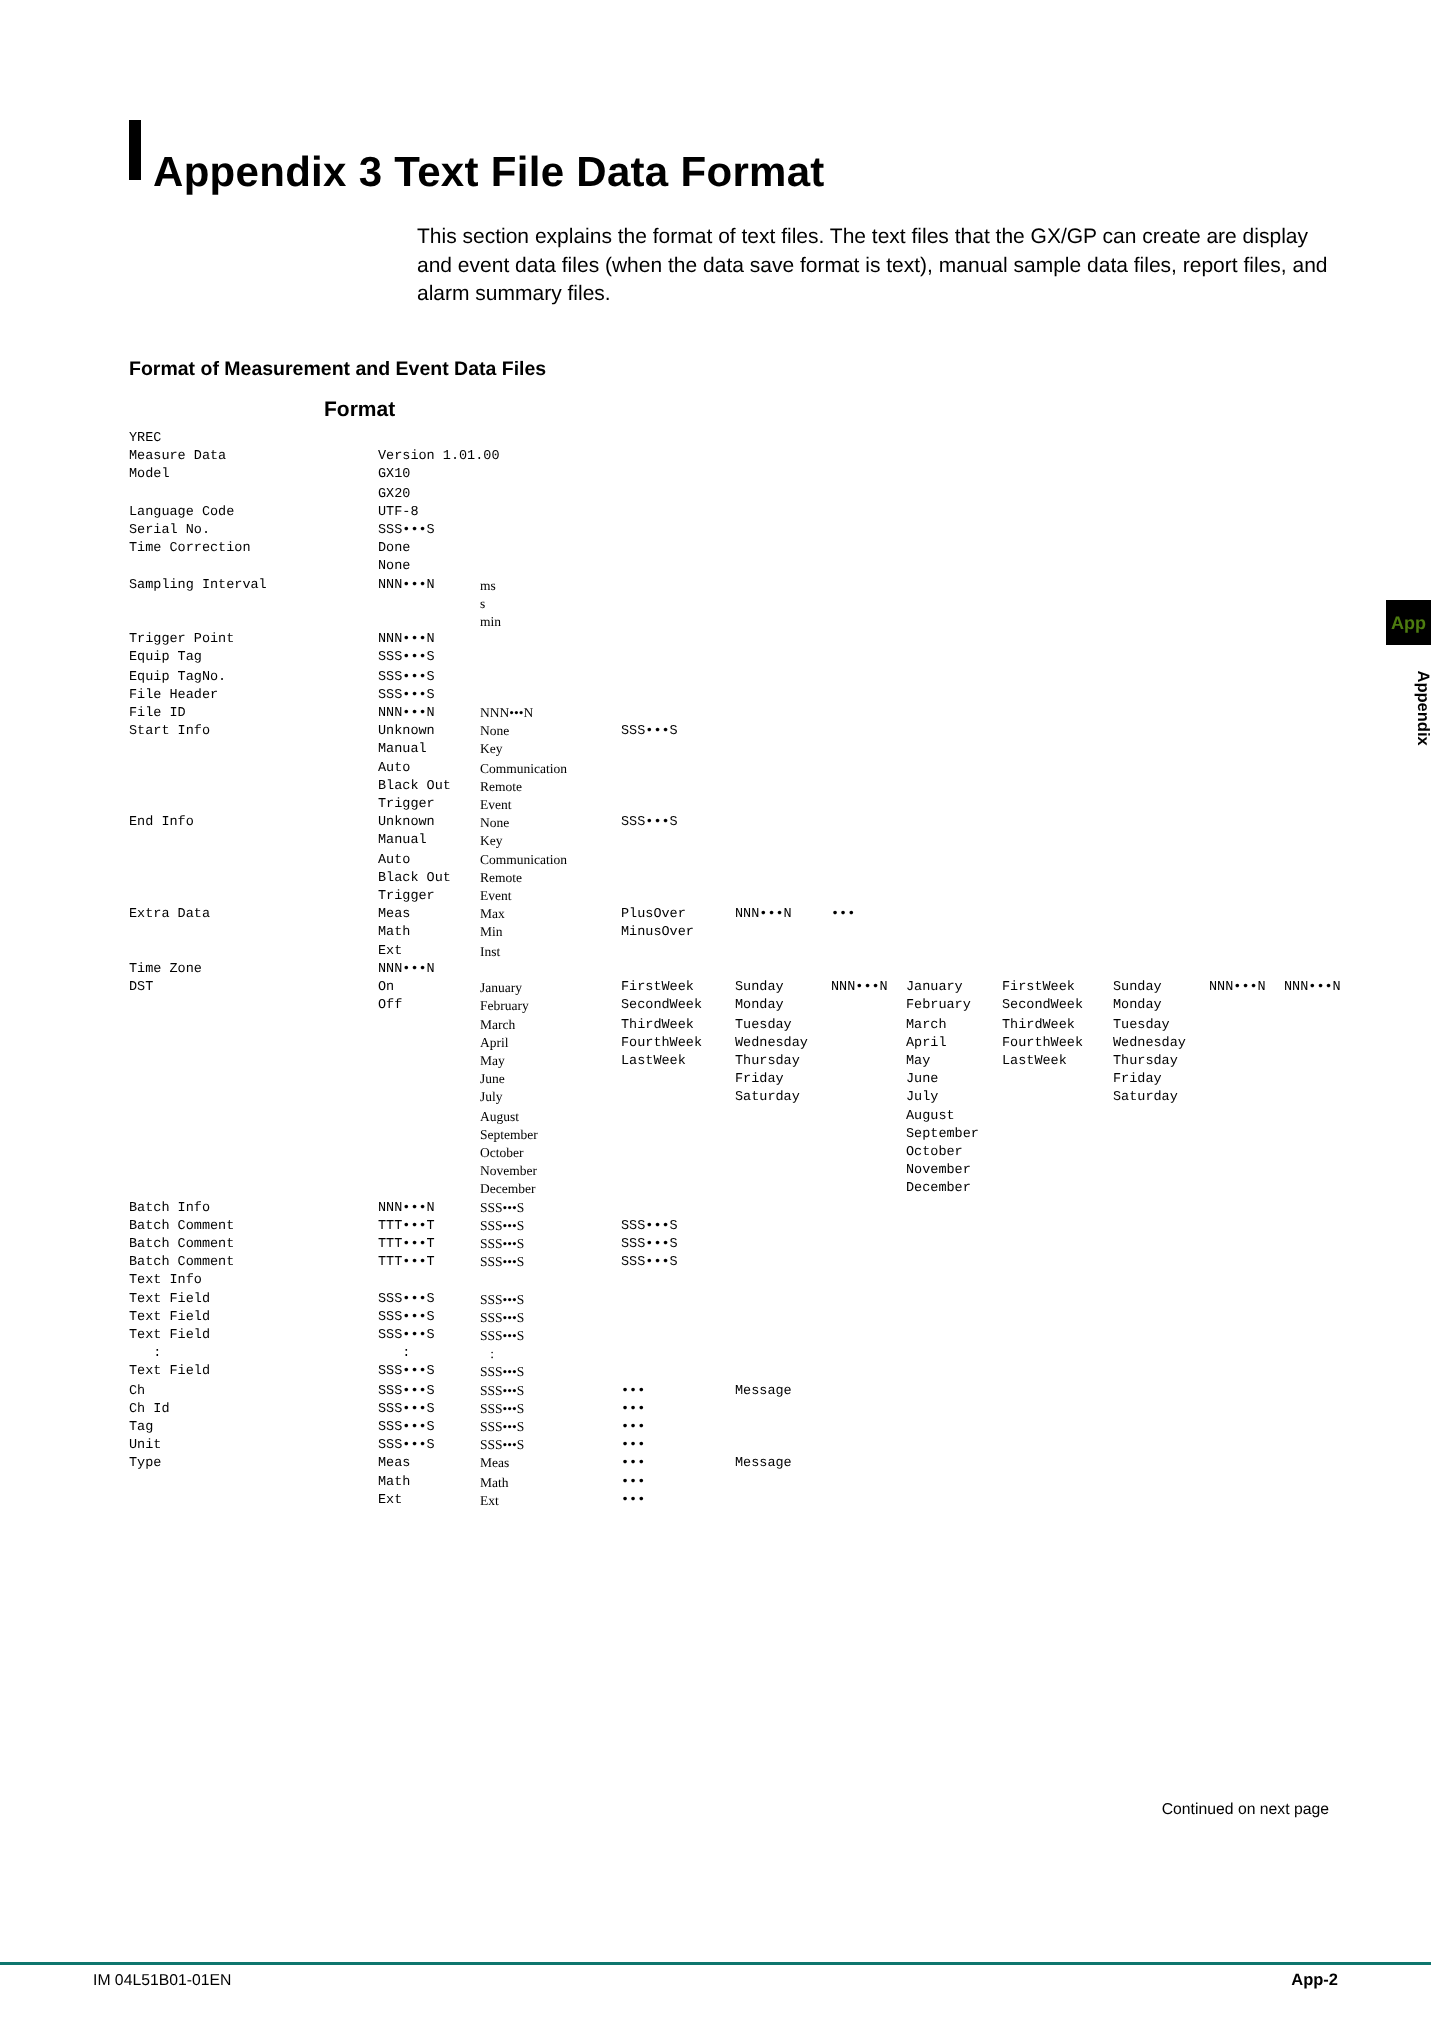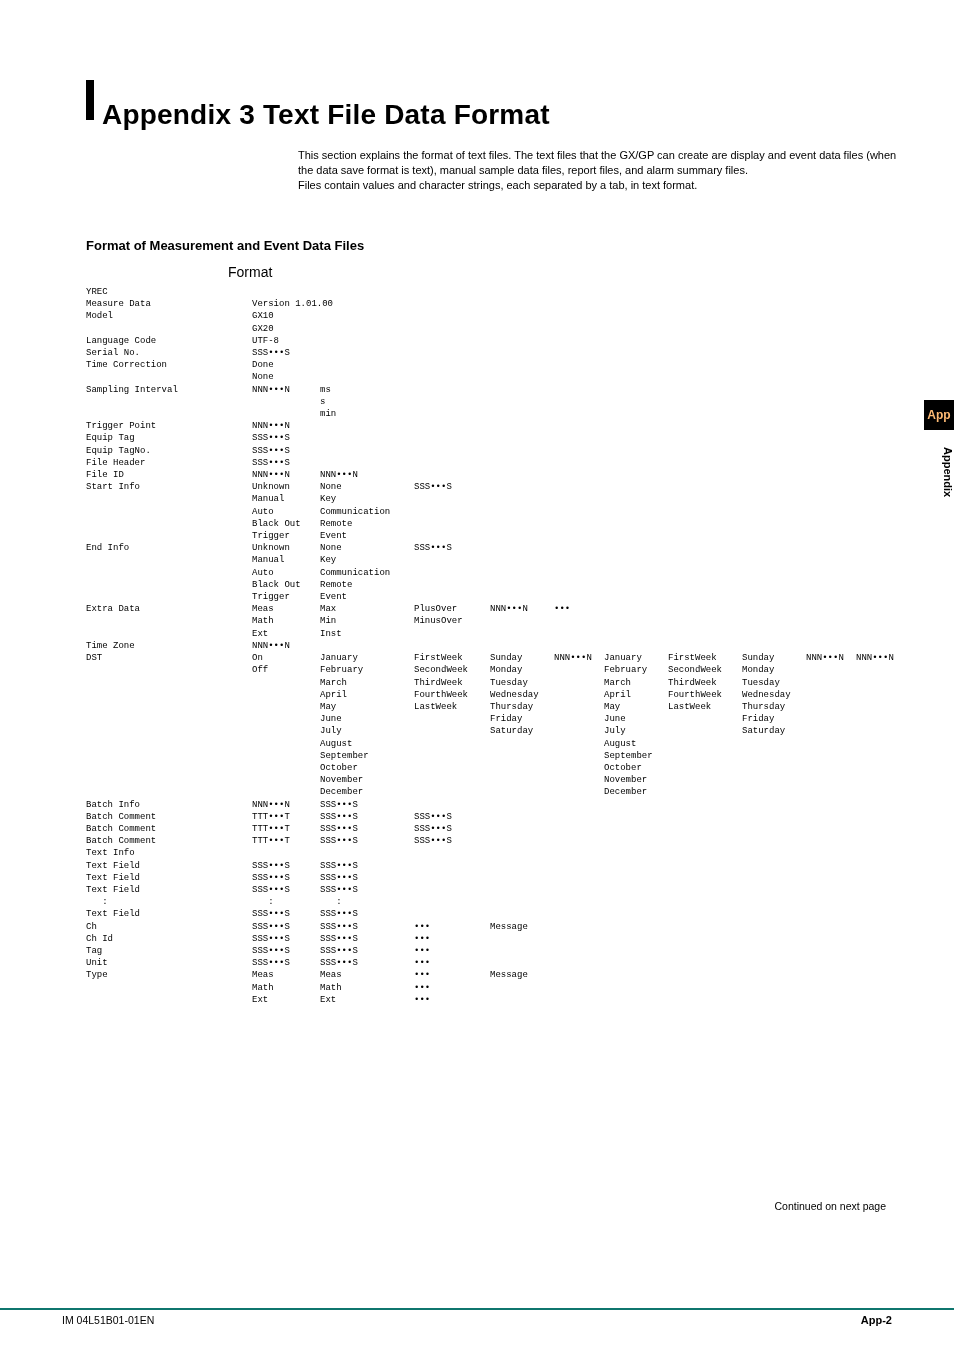--- a/index.html
+++ b/index.html
@@ -1,51 +1,50 @@
 <!DOCTYPE html>
 <html><head>
 <meta charset="utf-8">
 <style>
   @page { size: 954px 1350px; margin: 0; }
   html, body { margin: 0; padding: 0; width: 954px; height: 1350px; background: #fff; font-family: Arial, Helvetica, sans-serif; color: #000; }
   .page { position: relative; width: 954px; height: 1350px; }
   .accent-bar { position: absolute; left: 86px; top: 80px; width: 8px; height: 40px; background: #000; }
   .app-title { position: absolute; left: 102px; top: 80px; font-size: 28px; font-weight: bold; letter-spacing: .2px; }
-  .intro { position: absolute; left: 278px; top: 148px; width: 610px; font-size: 11px; line-height: 1.35; margin-left: 20px; }
+  .intro { position: absolute; left: 278px; top: 148px; width: 610px; font-size: 14px; line-height: 1.35; }
   .section-head { position: absolute; left: 86px; top: 238px; font-size: 13px; font-weight: bold; }
-  .format-label { position: absolute; left: 228px; top: 264px; font-size: 14px; font-weight: normal; }
+  .format-label { position: absolute; left: 216px; top: 264px; font-size: 14px; font-weight: bold; }
   .mono-block { position: absolute; left: 86px; top: 286px; font-family: "Courier New", Courier, monospace; font-size: 9px; line-height: 12.2px; white-space: pre; }
   .mono-block .c0 { display:inline-block; width:118px; vertical-align:top;}
   .mono-block .c1 { display:inline-block; width:68px; vertical-align:top;margin-left:48px;}
-  .mono-block .c2 { display:inline-block; width:94px; vertical-align:top;}
+  .mono-block .c2 { display:inline-block; width:94px; vertical-align:top;font-family:Liberation Serif, serif;}
   .mono-block .c3 { display:inline-block; width:76px; vertical-align:top;}
   .mono-block .c4 { display:inline-block; width:64px; vertical-align:top;}
   .mono-block .c5 { display:inline-block; width:50px; vertical-align:top;}
   .mono-block .c6 { display:inline-block; width:64px; vertical-align:top;}
   .mono-block .c7 { display:inline-block; width:74px; vertical-align:top;}
   .mono-block .c8 { display:inline-block; width:64px; vertical-align:top;}
   .mono-block .c9 { display:inline-block; width:50px; vertical-align:top;}
   .mono-block .c10{ display:inline-block; width:50px; vertical-align:top;}
   .continued { position: absolute; right: 68px; top: 1200px; font-size: 10.5px; margin-left: 12px; }
-  .side-tab { position: absolute; right: 0; top: 400px; width: 30px; height: 30px; background: #000; color: #fdba74; font-size: 12px; font-weight: bold; display:flex; align-items:center; justify-content:center;}
+  .side-tab { position: absolute; right: 0; top: 400px; width: 30px; height: 30px; background: #000; color: #4d7c0f; font-size: 12px; font-weight: bold; display:flex; align-items:center; justify-content:center;}
   .side-text { position: absolute; right: 0; top: 432px; width: 30px; height: 80px; font-size: 11px; font-weight: bold; writing-mode: vertical-rl; text-align: center; }
   .footer { position: absolute; left: 0; right: 0; top: 1308px; height: 22px; border-top: 2px solid #0f766e;}
   .footer-left { position:absolute; left: 62px; top: 4px; font-size: 10.5px;}
   .footer-right{ position:absolute; right: 62px; top: 4px; font-size: 11px; font-weight: bold;}
 </style>
 </head>
 <body>
 
 <div class="page">
   <div class="accent-bar"></div>
   <h1 class="app-title">Appendix  3   Text File Data Format</h1>
 
   <div class="intro">
     <div>This section explains the format of text files. The text files that the GX/GP can create are display and event data files (when the data save format is text), manual sample data files, report files, and alarm summary files.</div>
-    <div>Files contain values and character strings, each separated by a tab, in text format.</div>
   </div>
 
   <div class="section-head">Format of Measurement and Event Data Files</div>
   <div class="format-label">Format</div>
 
   <div class="mono-block" id="mono"><div><span class="c0">YREC</span></div><div><span class="c0">Measure Data</span><span class="c1">Version 1.01.00</span></div><div><span class="c0">Model</span><span class="c1">GX10</span></div><div><span class="c0"></span><span class="c1">GX20</span></div><div><span class="c0">Language Code</span><span class="c1">UTF-8</span></div><div><span class="c0">Serial No.</span><span class="c1">SSS•••S</span></div><div><span class="c0">Time Correction</span><span class="c1">Done</span></div><div><span class="c0"></span><span class="c1">None</span></div><div><span class="c0">Sampling Interval</span><span class="c1">NNN•••N</span><span class="c2">ms</span></div><div><span class="c0"></span><span class="c1"></span><span class="c2">s</span></div><div><span class="c0"></span><span class="c1"></span><span class="c2">min</span></div><div><span class="c0">Trigger Point</span><span class="c1">NNN•••N</span></div><div><span class="c0">Equip Tag</span><span class="c1">SSS•••S</span></div><div><span class="c0">Equip TagNo.</span><span class="c1">SSS•••S</span></div><div><span class="c0">File Header</span><span class="c1">SSS•••S</span></div><div><span class="c0">File ID</span><span class="c1">NNN•••N</span><span class="c2">NNN•••N</span></div><div><span class="c0">Start Info</span><span class="c1">Unknown</span><span class="c2">None</span><span class="c3">SSS•••S</span></div><div><span class="c0"></span><span class="c1">Manual</span><span class="c2">Key</span></div><div><span class="c0"></span><span class="c1">Auto</span><span class="c2">Communication</span></div><div><span class="c0"></span><span class="c1">Black Out</span><span class="c2">Remote</span></div><div><span class="c0"></span><span class="c1">Trigger</span><span class="c2">Event</span></div><div><span class="c0">End Info</span><span class="c1">Unknown</span><span class="c2">None</span><span class="c3">SSS•••S</span></div><div><span class="c0"></span><span class="c1">Manual</span><span class="c2">Key</span></div><div><span class="c0"></span><span class="c1">Auto</span><span class="c2">Communication</span></div><div><span class="c0"></span><span class="c1">Black Out</span><span class="c2">Remote</span></div><div><span class="c0"></span><span class="c1">Trigger</span><span class="c2">Event</span></div><div><span class="c0">Extra Data</span><span class="c1">Meas</span><span class="c2">Max</span><span class="c3">PlusOver</span><span class="c4">NNN•••N</span><span class="c5">•••</span></div><div><span class="c0"></span><span class="c1">Math</span><span class="c2">Min</span><span class="c3">MinusOver</span></div><div><span class="c0"></span><span class="c1">Ext</span><span class="c2">Inst</span></div><div><span class="c0">Time Zone</span><span class="c1">NNN•••N</span></div><div><span class="c0">DST</span><span class="c1">On</span><span class="c2">January</span><span class="c3">FirstWeek</span><span class="c4">Sunday</span><span class="c5">NNN•••N</span><span class="c6">January</span><span class="c7">FirstWeek</span><span class="c8">Sunday</span><span class="c9">NNN•••N</span><span class="c10">NNN•••N</span></div><div><span class="c0"></span><span class="c1">Off</span><span class="c2">February</span><span class="c3">SecondWeek</span><span class="c4">Monday</span><span class="c5"></span><span class="c6">February</span><span class="c7">SecondWeek</span><span class="c8">Monday</span></div><div><span class="c0"></span><span class="c1"></span><span class="c2">March</span><span class="c3">ThirdWeek</span><span class="c4">Tuesday</span><span class="c5"></span><span class="c6">March</span><span class="c7">ThirdWeek</span><span class="c8">Tuesday</span></div><div><span class="c0"></span><span class="c1"></span><span class="c2">April</span><span class="c3">FourthWeek</span><span class="c4">Wednesday</span><span class="c5"></span><span class="c6">April</span><span class="c7">FourthWeek</span><span class="c8">Wednesday</span></div><div><span class="c0"></span><span class="c1"></span><span class="c2">May</span><span class="c3">LastWeek</span><span class="c4">Thursday</span><span class="c5"></span><span class="c6">May</span><span class="c7">LastWeek</span><span class="c8">Thursday</span></div><div><span class="c0"></span><span class="c1"></span><span class="c2">June</span><span class="c3"></span><span class="c4">Friday</span><span class="c5"></span><span class="c6">June</span><span class="c7"></span><span class="c8">Friday</span></div><div><span class="c0"></span><span class="c1"></span><span class="c2">July</span><span class="c3"></span><span class="c4">Saturday</span><span class="c5"></span><span class="c6">July</span><span class="c7"></span><span class="c8">Saturday</span></div><div><span class="c0"></span><span class="c1"></span><span class="c2">August</span><span class="c3"></span><span class="c4"></span><span class="c5"></span><span class="c6">August</span></div><div><span class="c0"></span><span class="c1"></span><span class="c2">September</span><span class="c3"></span><span class="c4"></span><span class="c5"></span><span class="c6">September</span></div><div><span class="c0"></span><span class="c1"></span><span class="c2">October</span><span class="c3"></span><span class="c4"></span><span class="c5"></span><span class="c6">October</span></div><div><span class="c0"></span><span class="c1"></span><span class="c2">November</span><span class="c3"></span><span class="c4"></span><span class="c5"></span><span class="c6">November</span></div><div><span class="c0"></span><span class="c1"></span><span class="c2">December</span><span class="c3"></span><span class="c4"></span><span class="c5"></span><span class="c6">December</span></div><div><span class="c0">Batch Info</span><span class="c1">NNN•••N</span><span class="c2">SSS•••S</span></div><div><span class="c0">Batch Comment</span><span class="c1">TTT•••T</span><span class="c2">SSS•••S</span><span class="c3">SSS•••S</span></div><div><span class="c0">Batch Comment</span><span class="c1">TTT•••T</span><span class="c2">SSS•••S</span><span class="c3">SSS•••S</span></div><div><span class="c0">Batch Comment</span><span class="c1">TTT•••T</span><span class="c2">SSS•••S</span><span class="c3">SSS•••S</span></div><div><span class="c0">Text Info</span></div><div><span class="c0">Text Field</span><span class="c1">SSS•••S</span><span class="c2">SSS•••S</span></div><div><span class="c0">Text Field</span><span class="c1">SSS•••S</span><span class="c2">SSS•••S</span></div><div><span class="c0">Text Field</span><span class="c1">SSS•••S</span><span class="c2">SSS•••S</span></div><div><span class="c0">   :</span><span class="c1">   :</span><span class="c2">   :</span></div><div><span class="c0">Text Field</span><span class="c1">SSS•••S</span><span class="c2">SSS•••S</span></div><div><span class="c0">Ch</span><span class="c1">SSS•••S</span><span class="c2">SSS•••S</span><span class="c3">•••</span><span class="c4">Message</span></div><div><span class="c0">Ch Id</span><span class="c1">SSS•••S</span><span class="c2">SSS•••S</span><span class="c3">•••</span></div><div><span class="c0">Tag</span><span class="c1">SSS•••S</span><span class="c2">SSS•••S</span><span class="c3">•••</span></div><div><span class="c0">Unit</span><span class="c1">SSS•••S</span><span class="c2">SSS•••S</span><span class="c3">•••</span></div><div><span class="c0">Type</span><span class="c1">Meas</span><span class="c2">Meas</span><span class="c3">•••</span><span class="c4">Message</span></div><div><span class="c0"></span><span class="c1">Math</span><span class="c2">Math</span><span class="c3">•••</span></div><div><span class="c0"></span><span class="c1">Ext</span><span class="c2">Ext</span><span class="c3">•••</span></div></div>
 
   <div class="side-tab">App</div>
   <div class="side-text">Appendix</div>
 

